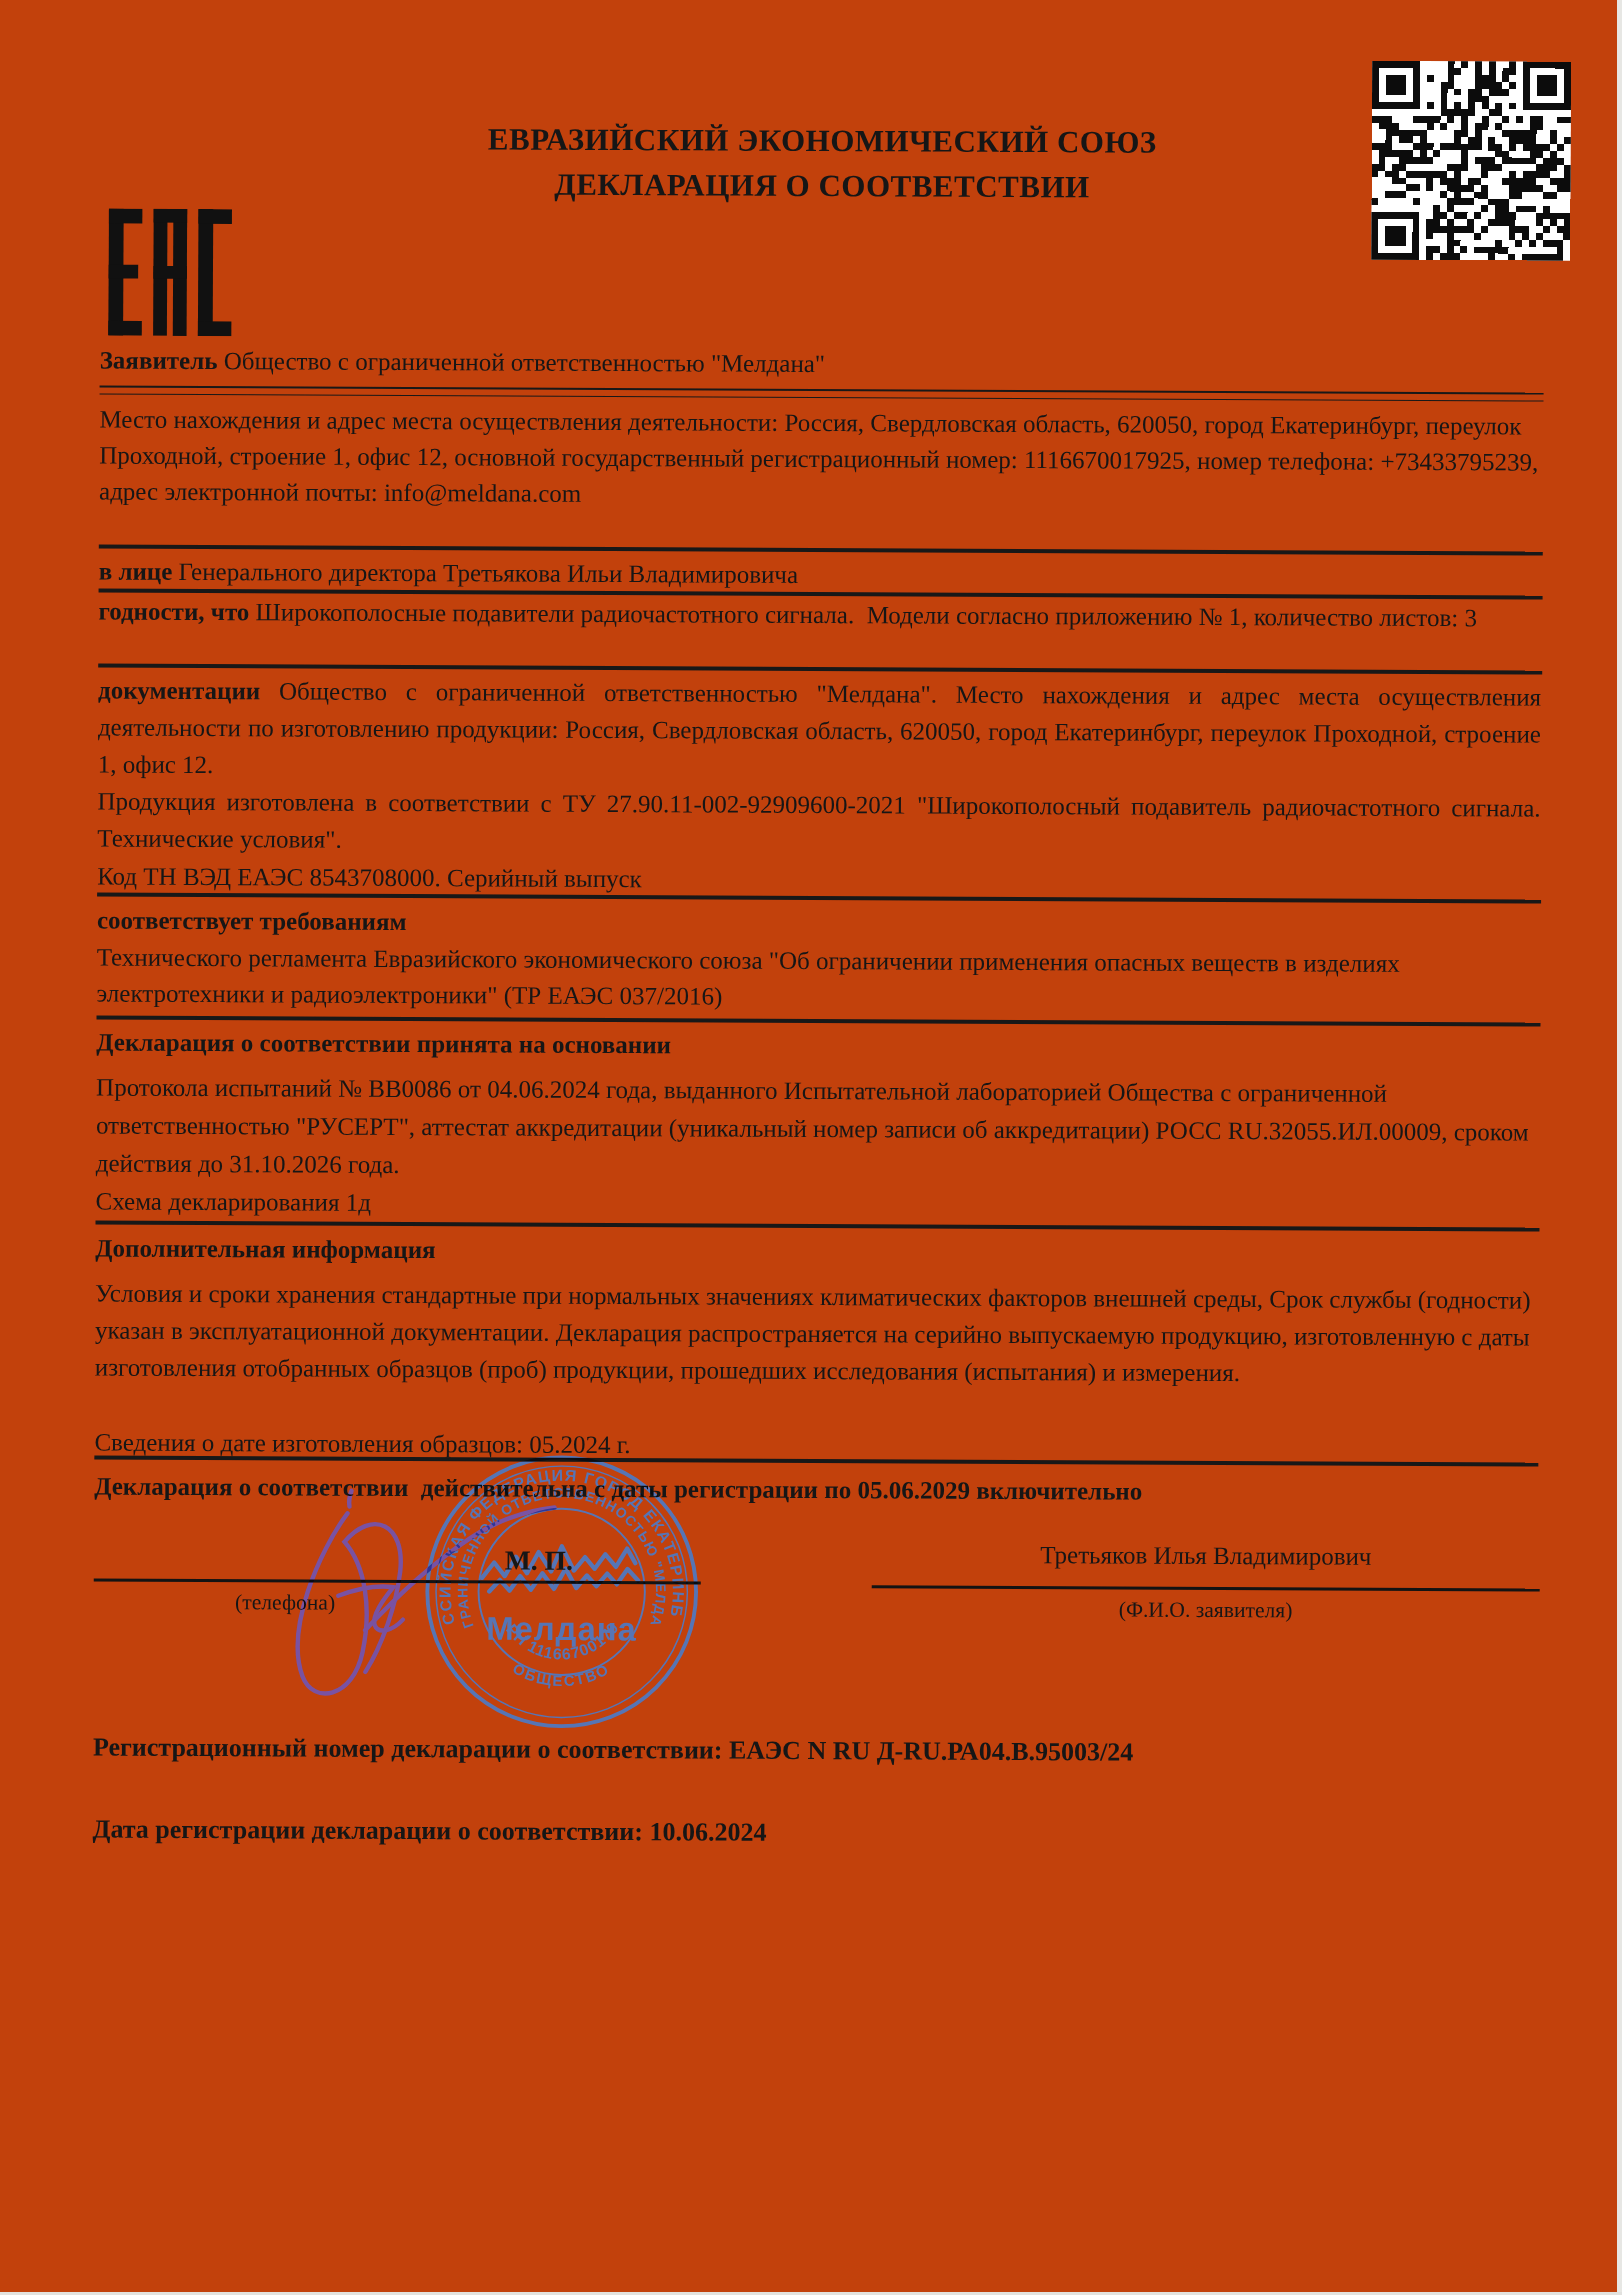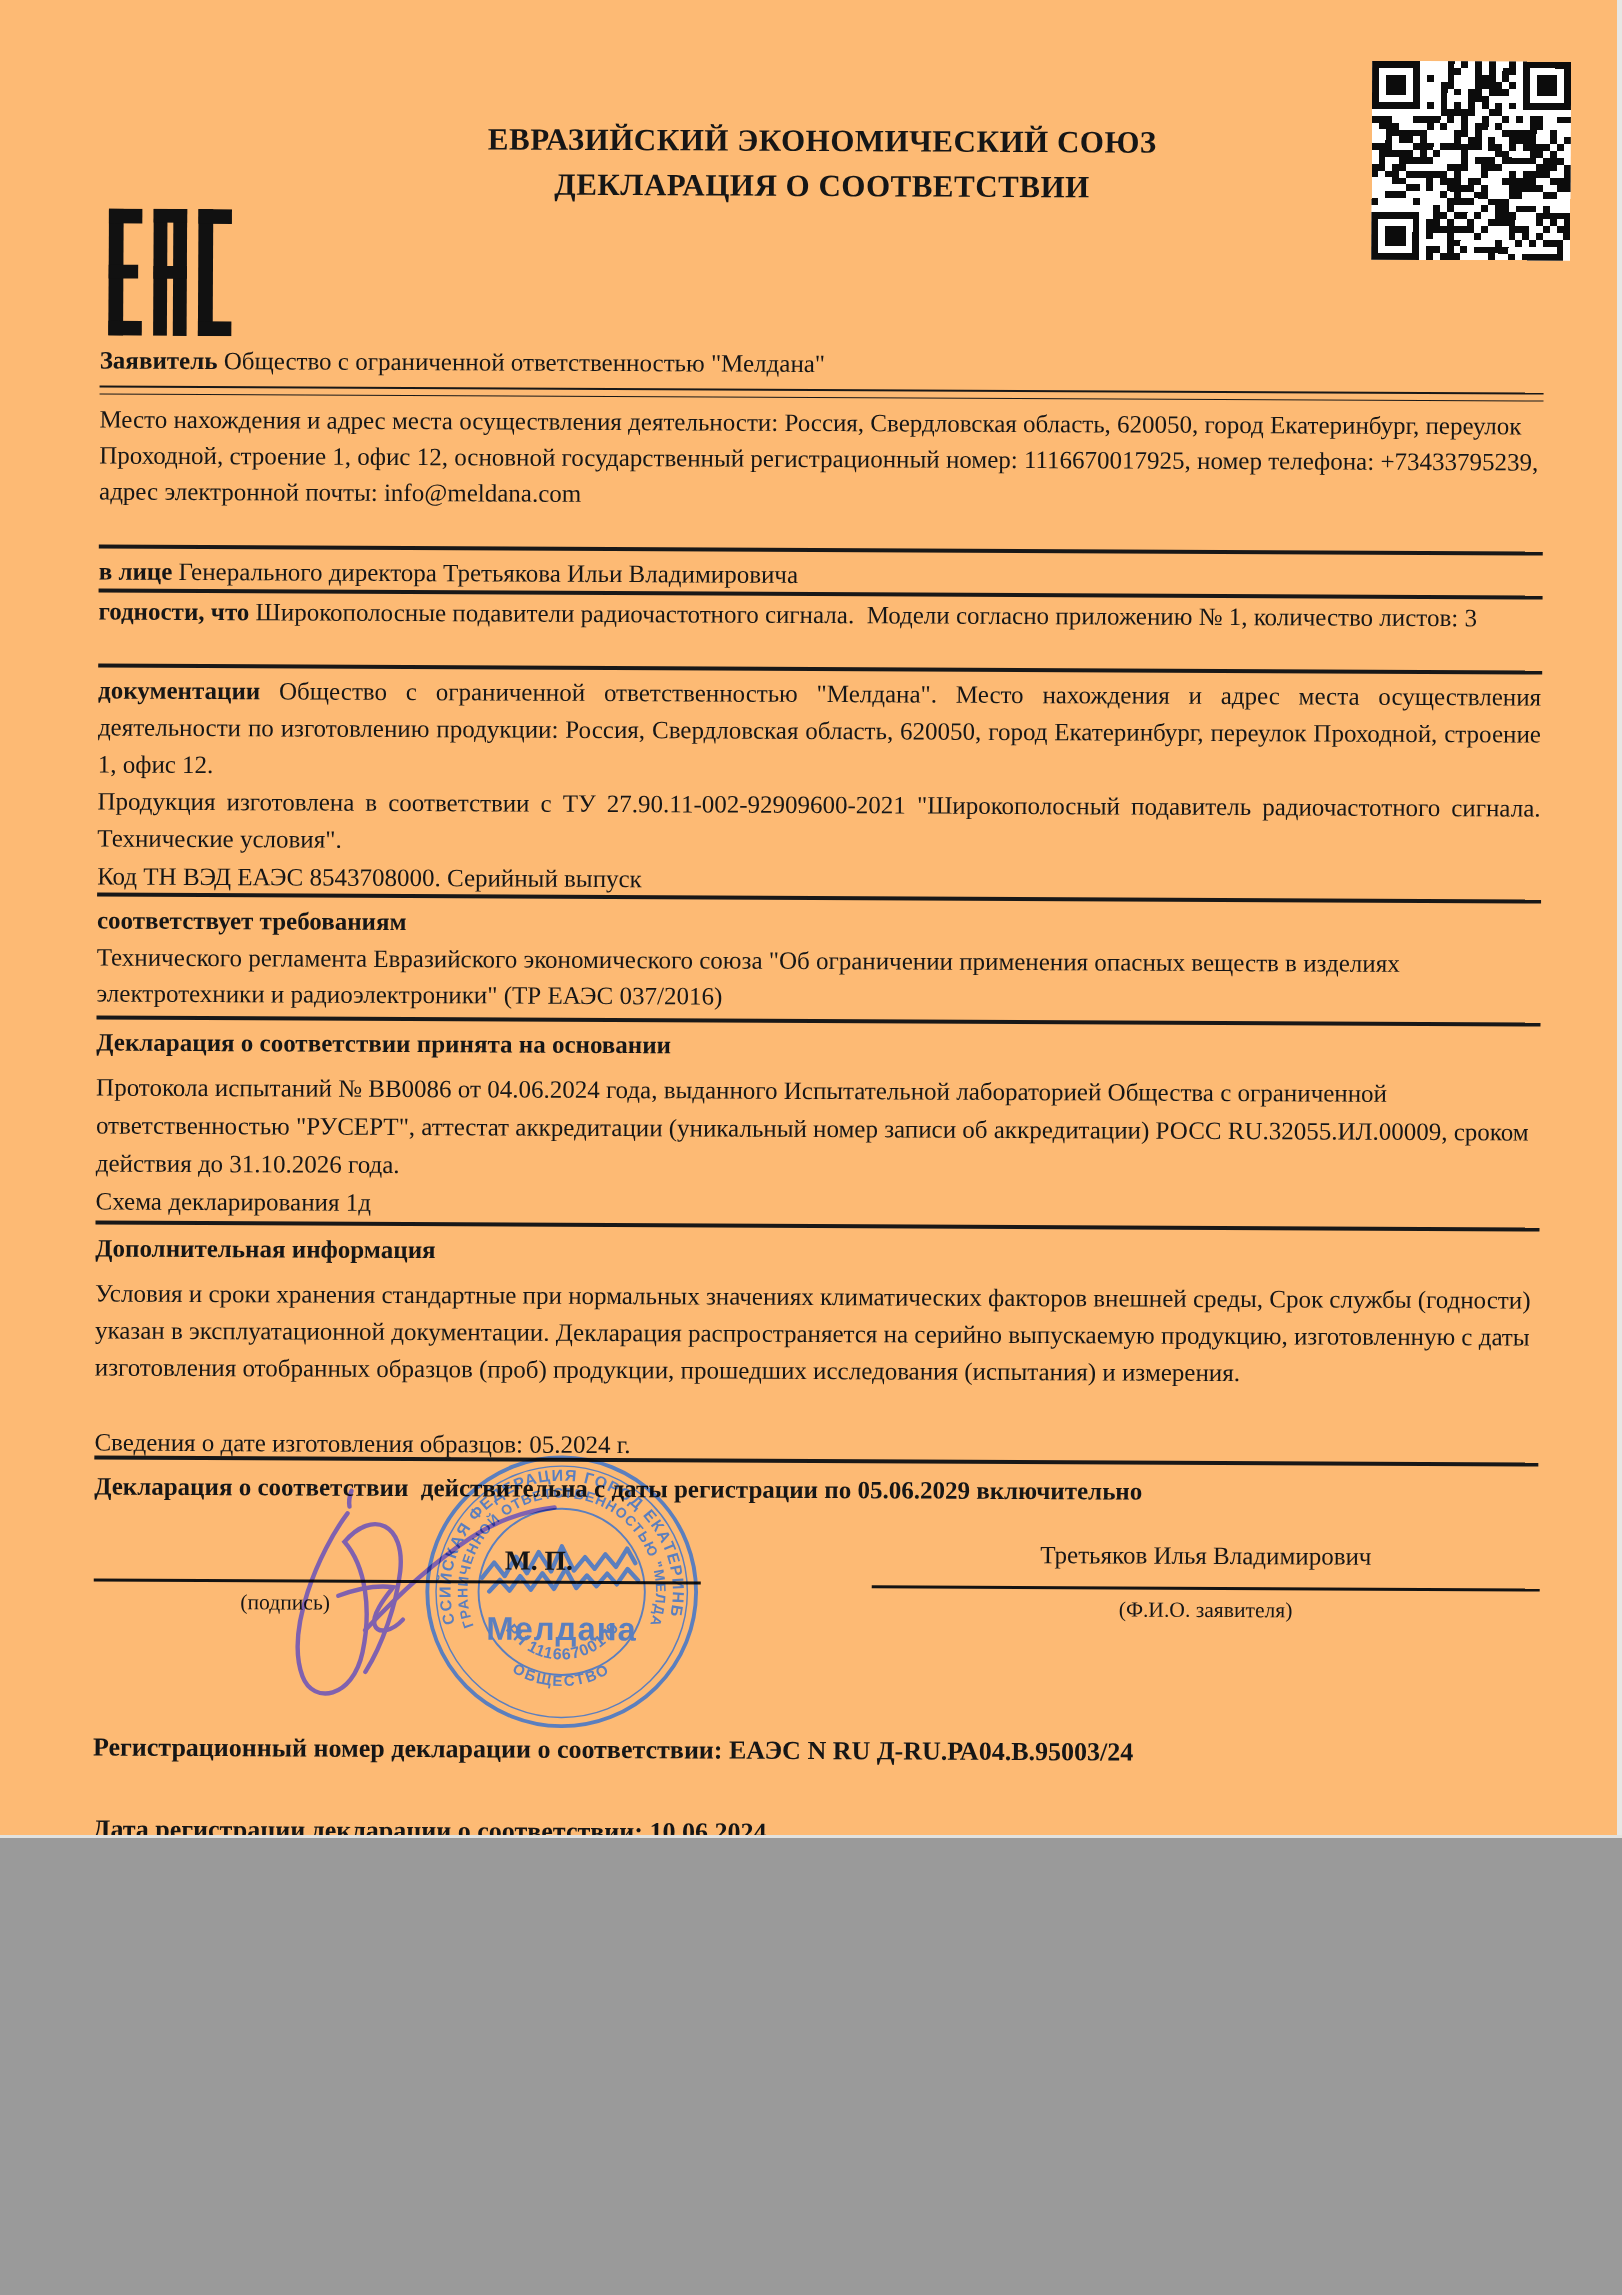--- a/index.html
+++ b/index.html
@@ -1,16 +1,16 @@
 <!DOCTYPE html>
 <html lang="ru" style="font-size:7.9px"><head>
 <meta charset="utf-8">
 <style>
   html,body{margin:0;padding:0;background:#9a9a9a;}
-  .page{position:relative;width:1623px;height:1838px;background:#fdba74;overflow:hidden;
+  .page{position:relative;width:1623px;height:2295px;background:#c2410c;overflow:hidden;
         font-family:"Liberation Serif","DejaVu Serif",serif;color:#161616;}
   .tilt{position:absolute;inset:0;transform:rotate(.28deg);transform-origin:810px 98px;}
   .abs{position:absolute;}
   .col{left:101px;width:1443px;}
   .para{font-size:25px;line-height:37px;}
   .just{text-align:justify;}
   .b{font-weight:bold;}
   .title{font-weight:bold;font-size:31px;line-height:42px;letter-spacing:0.5px;text-align:center;}
   .rule{position:absolute;left:101px;width:1444px;height:3.9px;background:#181818;}
   .rule--dbl{height:6.4px;background:transparent;border-top:2.5px solid #181818;border-bottom:1.5px solid #181818;}
@@ -425,21 +425,21 @@
 
     <p class="abs col para b" style="top:1233px;margin:0;">Дополнительная информация</p>
     <p class="abs col para" style="top:1278px;margin:0;">Условия и сроки хранения стандартные при нормальных значениях климатических факторов внешней среды, Срок службы (годности) указан в эксплуатационной документации. Декларация распространяется на серийно выпускаемую продукцию, изготовленную с даты изготовления отобранных образцов (проб) продукции, прошедших исследования (испытания) и измерения.</p>
     <p class="abs col para" style="top:1427px;margin:0;">Сведения о дате изготовления образцов: 05.2024 г.</p>
 
     <div class="rule" style="top:1459px;"></div>
 
     <p class="abs col para b" style="top:1471px;margin:0;white-space:pre-wrap;">Декларация о соответствии  действительна с даты регистрации по 05.06.2029 включительно</p>
 
     <div class="sigline" style="left:101px;top:1582px;width:607px;"></div>
-    <div class="abs cap" style="left:187px;top:1593px;width:211px;">(подпись)</div>
+    <div class="abs cap" style="left:187px;top:1593px;width:211px;">(телефона)</div>
 
     <div class="abs mp" style="left:512px;top:1546px;font-weight:bold;">М. П.</div>
 
     <div class="abs cap" style="left:879px;top:1541px;width:668px;font-size:25px;">Третьяков Илья Владимирович</div>
     <div class="sigline" style="left:879px;top:1585px;width:668px;"></div>
     <div class="abs cap" style="left:879px;top:1596px;width:668px;">(Ф.И.О. заявителя)</div>
 
     <div class="abs stampbox" style="left:424px;top:1448px;width:290px;height:290px;">
       <svg viewBox="0 0 600 600" width="290" height="290" aria-hidden="true">
         <defs>

